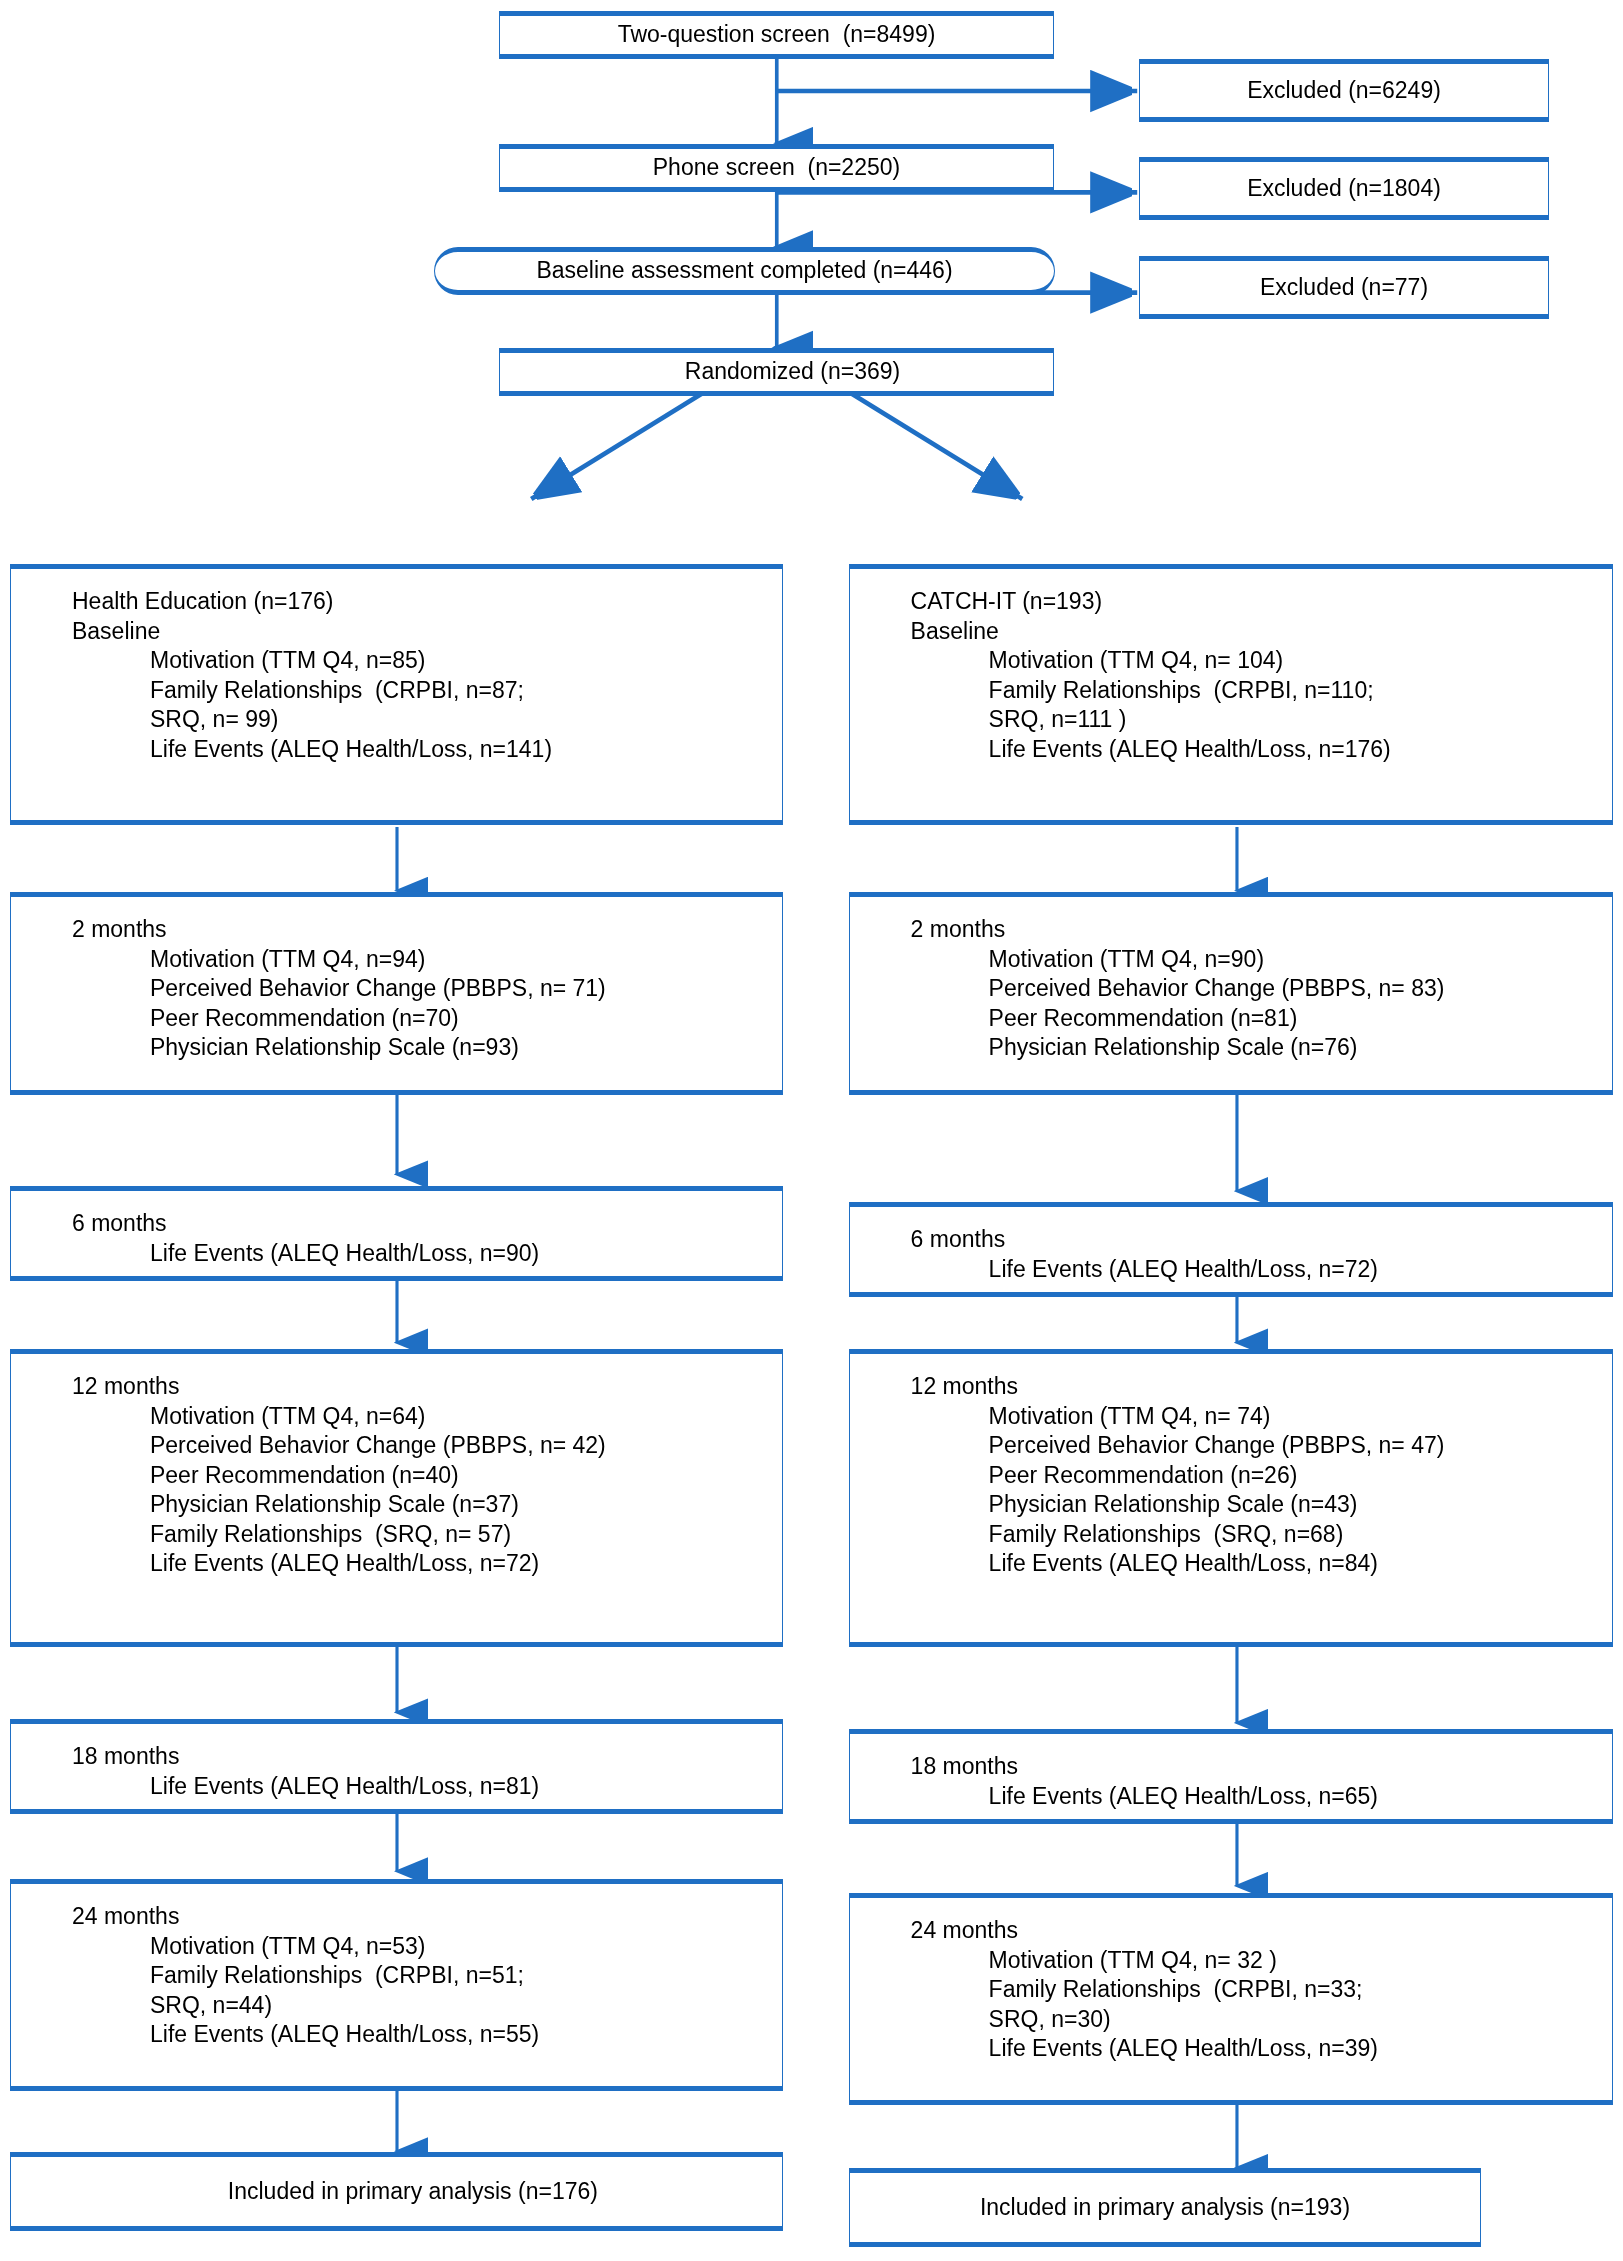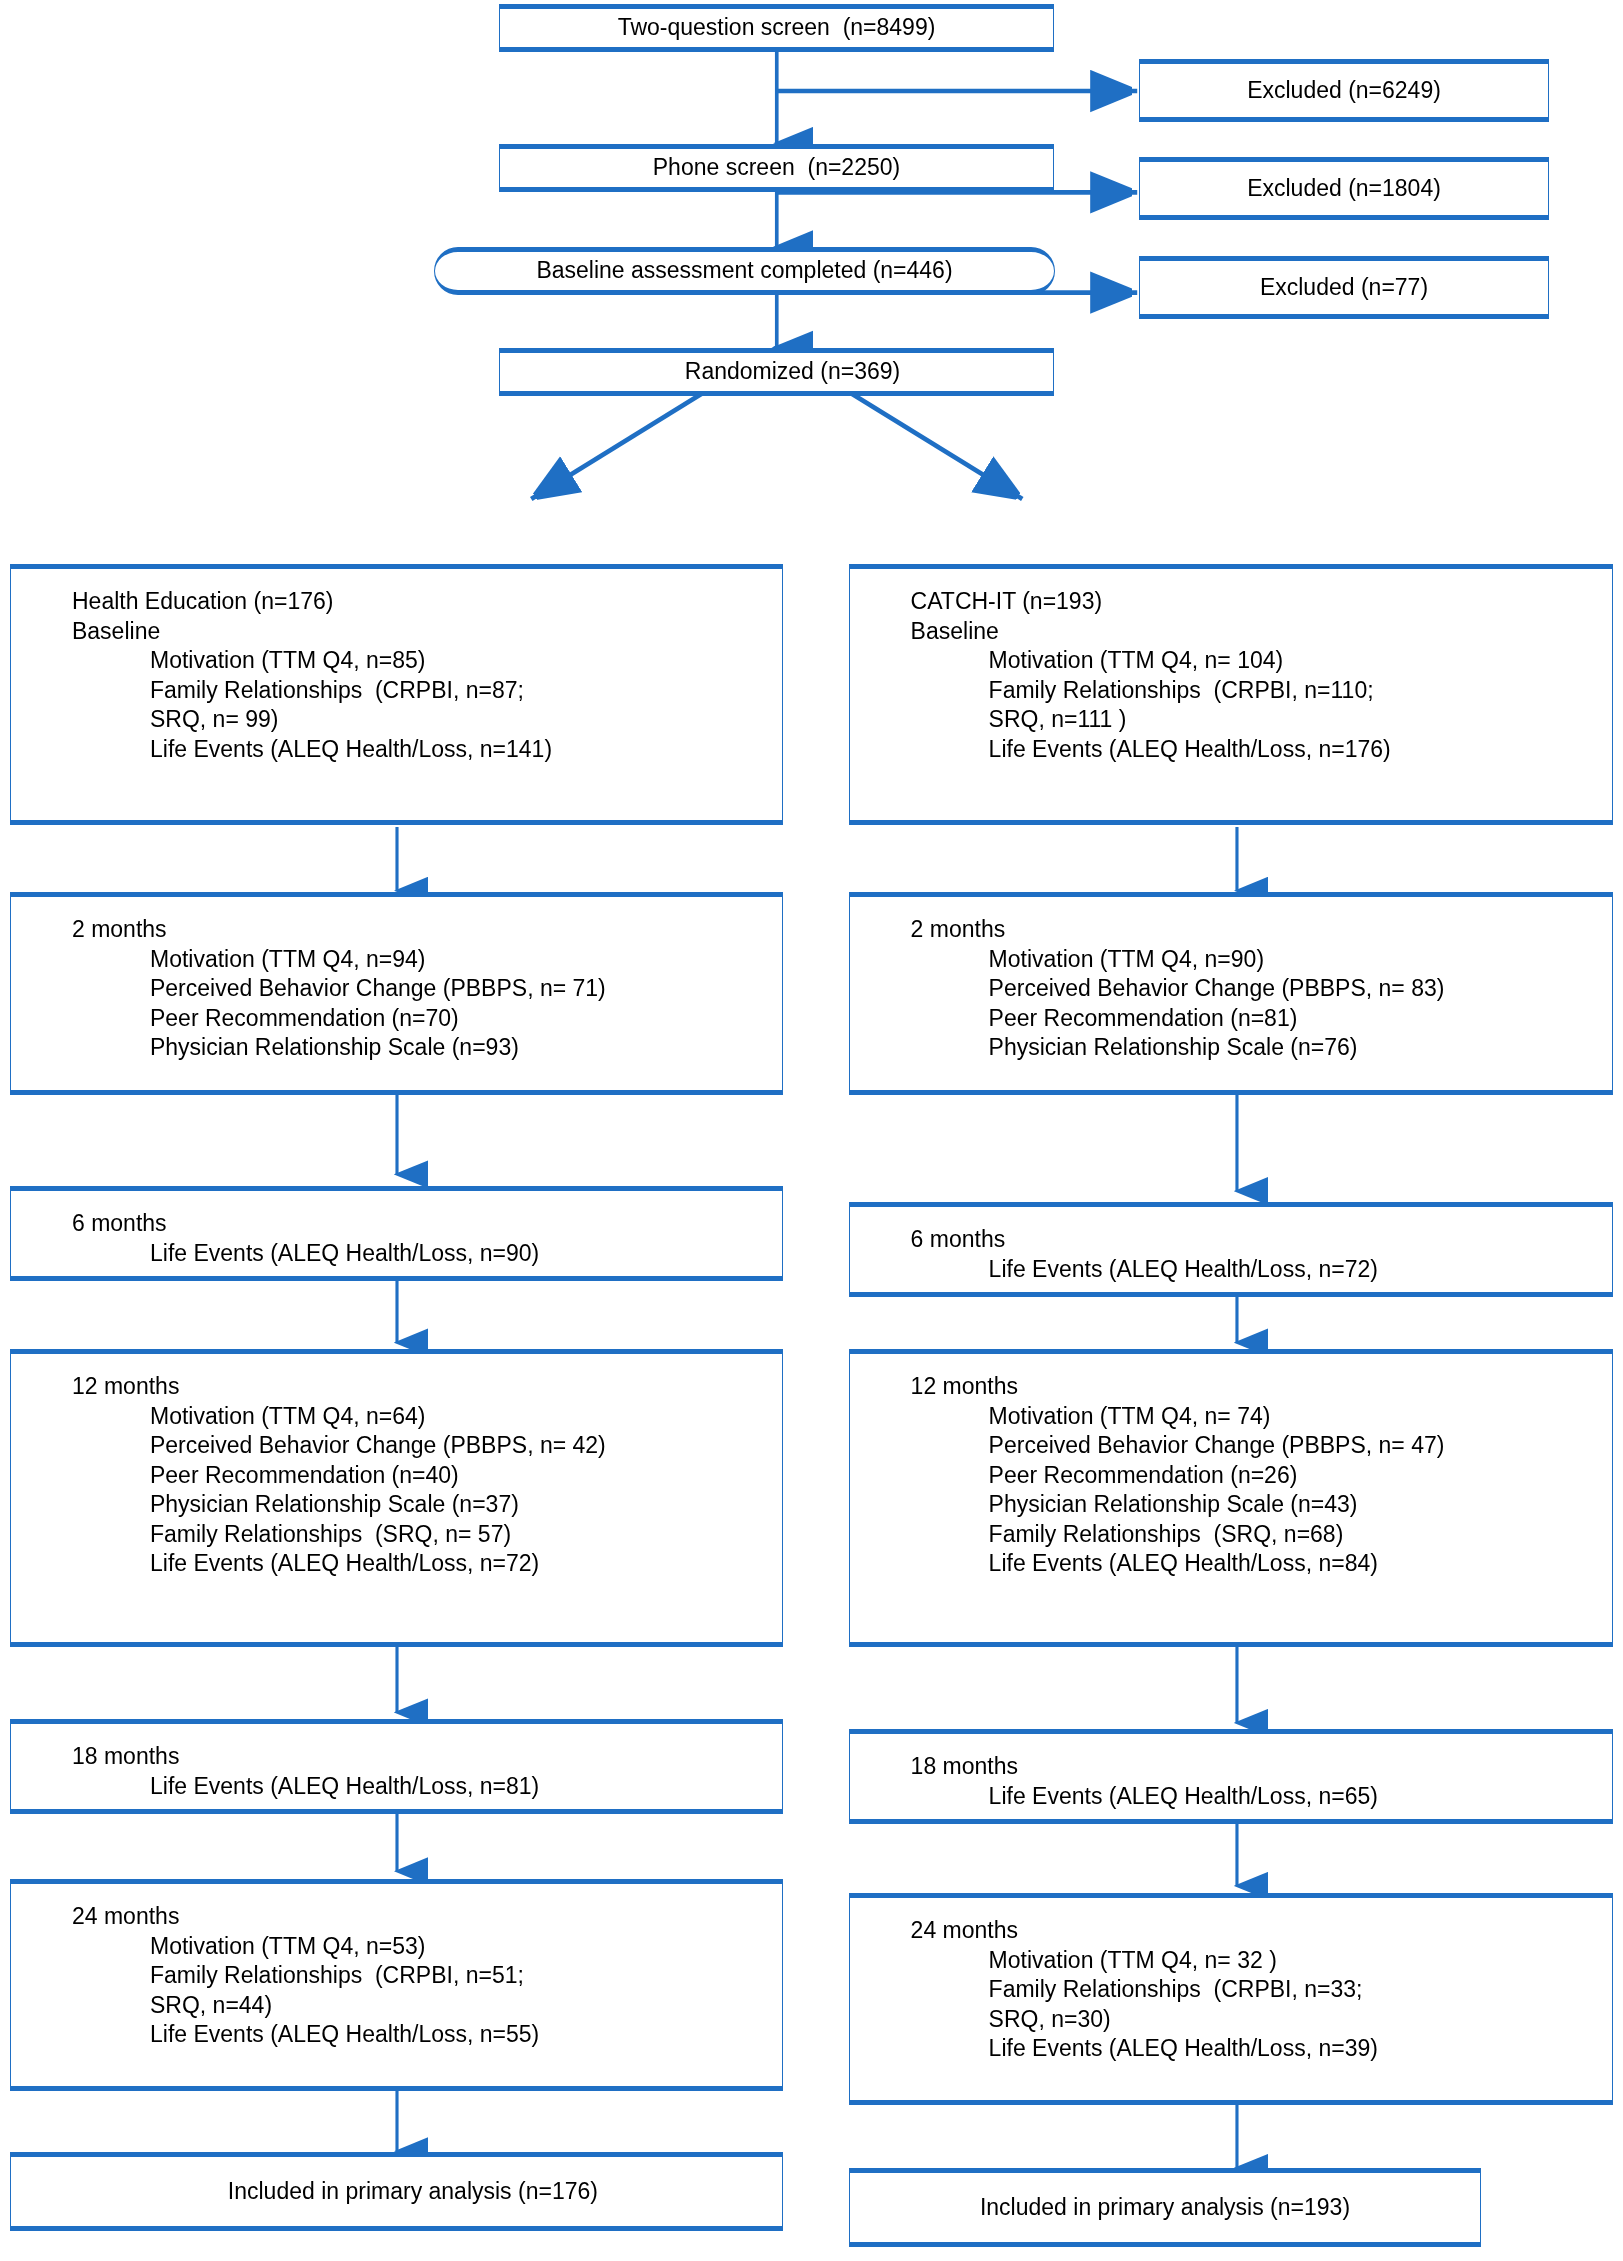--- a/index.html
+++ b/index.html
@@ -112,21 +112,21 @@
     <g stroke="#1f6fc4" fill="none" stroke-width="6">
       <path d="M2368,1583 L2368,1705" marker-end="url(#ah)"></path>
       <path d="M2368,2095 L2368,2280" marker-end="url(#ah)"></path>
       <path d="M2368,2482 L2368,2570" marker-end="url(#ah)"></path>
       <path d="M2368,3150 L2368,3298" marker-end="url(#ah)"></path>
       <path d="M2368,3455 L2368,3610" marker-end="url(#ah)"></path>
       <path d="M2368,4000 L2368,4150" marker-end="url(#ah)"></path>
     </g>
   </svg>
 
-  <div class="node center" style="left:499px; top:4px; width:555px; height:48px;">
+  <div class="node center" style="left:499px; top:11px; width:555px; height:48px;">
     <span class="node-label">Two-question screen  (n=8499)</span>
   </div>
 
   <div class="node center" style="left:1139px; top:59px; width:410px; height:63px;">
     <span class="node-label">Excluded (n=6249)</span>
   </div>
 
   <div class="node center" style="left:499px; top:144px; width:555px; height:48px;">
     <span class="node-label">Phone screen  (n=2250)</span>
   </div>

